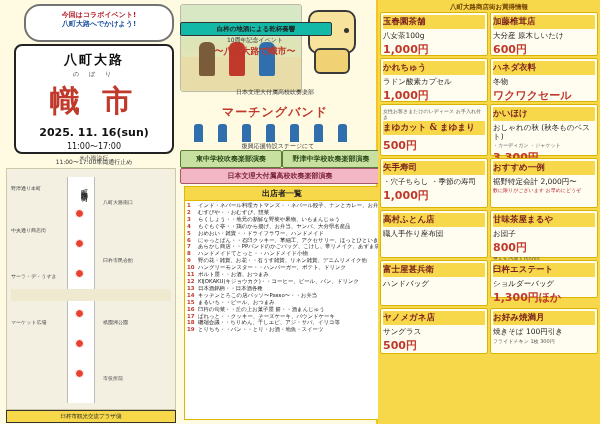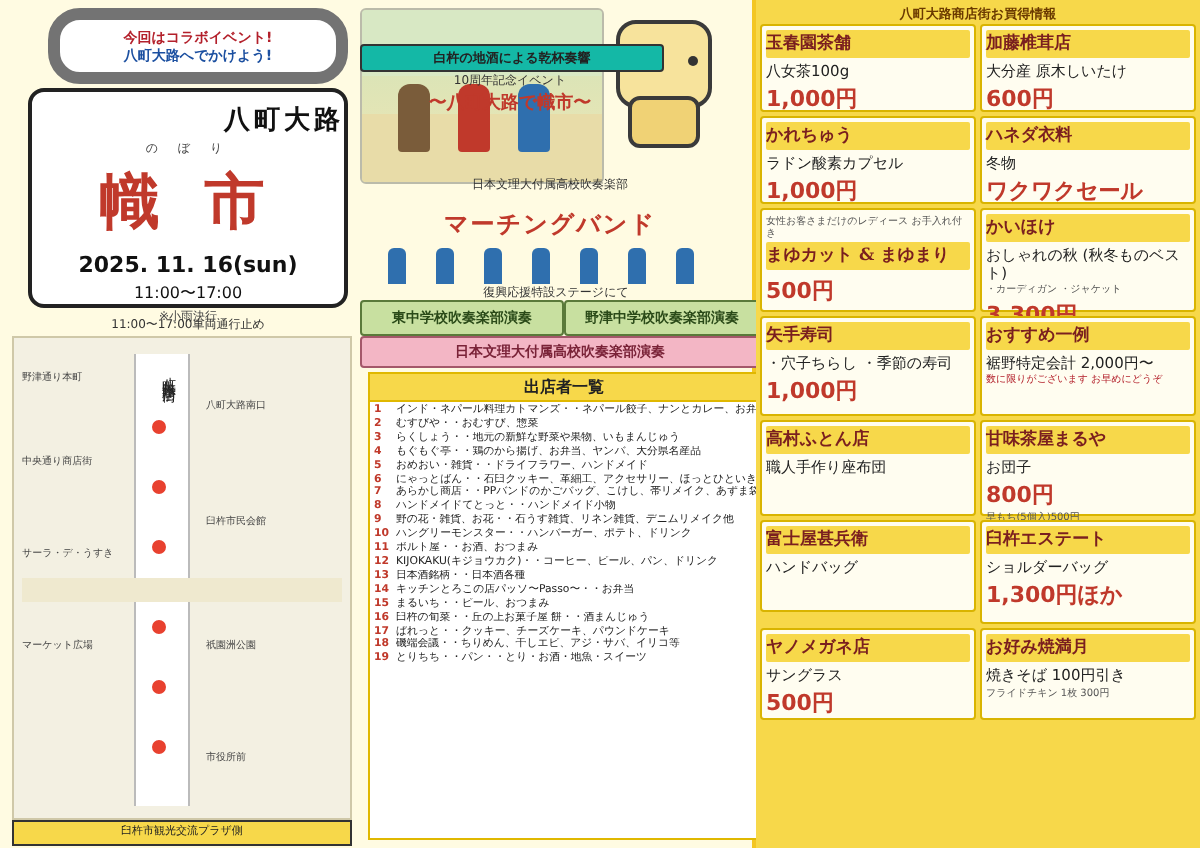--- a/index.html
+++ b/index.html
@@ -16,32 +16,32 @@
   }
   
   .left{
     position:absolute;left:0;top:0;width:378px;height:424px;
     background:#fffbe2;
     border-right:2px solid #f3c623;
     box-sizing:border-box;
   }
   .collab{
     position:absolute;left:24px;top:4px;width:150px;height:38px;
-    background:#fff;border:6px solid #737373;border-radius:16px;
+    background:#fff;border:2px solid #737373;border-radius:16px;
     font-size:7px;line-height:1.35;color:#b3202b;font-weight:bold;
     text-align:center;padding-top:5px;box-sizing:border-box;
   }
   .collab .l2{color:#1b4fa0;}
   .title-box{
     position:absolute;left:14px;top:44px;width:160px;height:110px;
     background:#ffffff;border:2px solid #222;border-radius:8px;
     text-align:center;box-sizing:border-box;
   }
   .t-haccho{
-    margin-top:5px;font-size:13px;font-weight:bold;letter-spacing:2px;color:#111;text-align:right;
+    margin-top:5px;font-size:13px;font-weight:bold;letter-spacing:2px;color:#111;
   }
   .t-ruby{font-size:6px;color:#444;letter-spacing:4px;margin-top:1px;}
   .t-nobori{
     font-size:30px;font-weight:bold;letter-spacing:6px;color:#c0392b;
     margin-top:2px;font-family:"DejaVu Serif","Liberation Serif",serif;
   }
   .t-date{font-size:11px;font-weight:bold;margin-top:4px;color:#111;}
   .t-time{font-size:8px;margin-top:2px;color:#111;}
   .t-rain{font-size:6px;margin-top:2px;color:#444;}
   .photo{
@@ -353,21 +353,21 @@
         <div class="shop">甘味茶屋まるや</div>
         <div class="item">お団子</div>
         <div class="price">800円</div>
         <div class="small">早もち(5個入)500円</div>
       </div>
 
       <div class="card" style="height:46px">
         <div class="shop">富士屋甚兵衛</div>
         <div class="item">ハンドバッグ</div>
       </div>
-      <div class="card" style="height:52px">
+      <div class="card" style="height:38px">
         <div class="shop">臼杵エステート</div>
         <div class="item">ショルダーバッグ</div>
         <div class="price">1,300円ほか</div>
       </div>
 
       <div class="card" style="height:46px">
         <div class="shop">ヤノメガネ店</div>
         <div class="item">サングラス</div>
         <div class="price">500円</div>
       </div>

